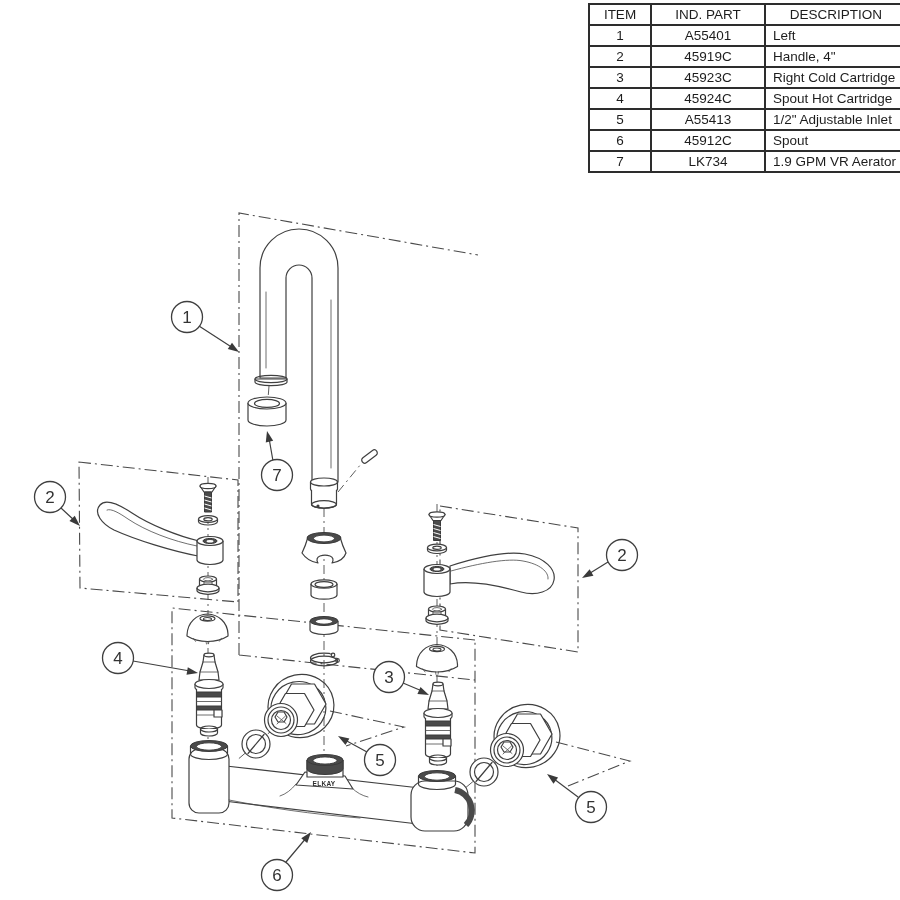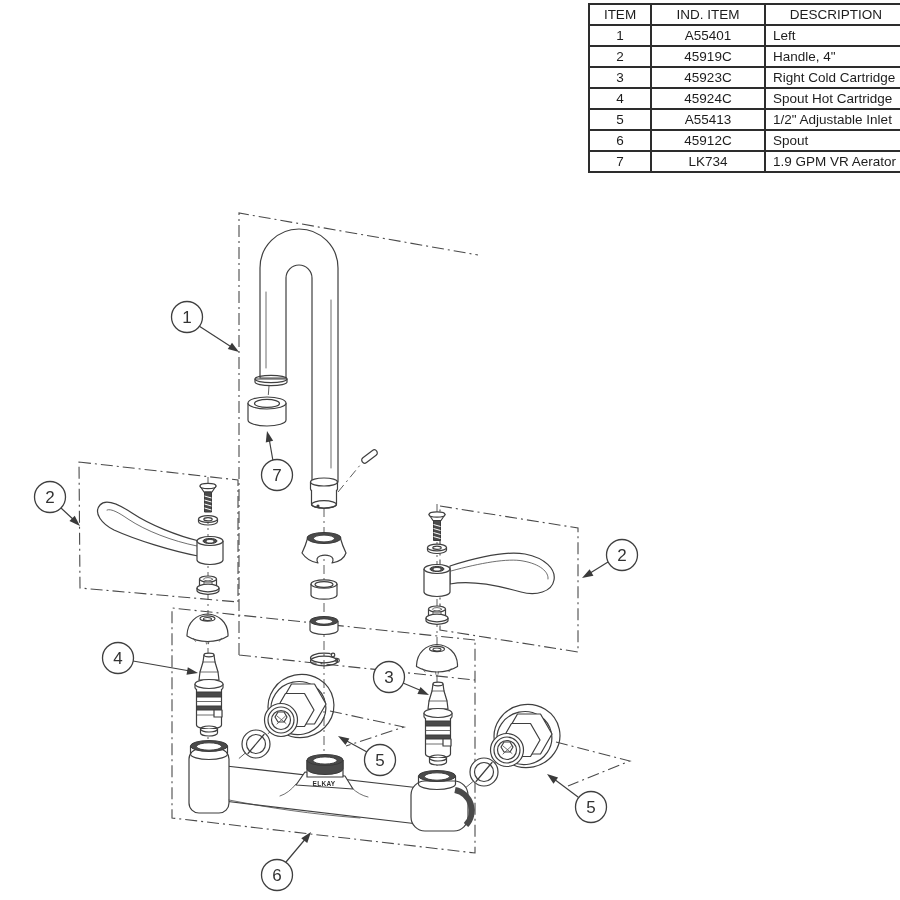--- a/index.html
+++ b/index.html
@@ -30,21 +30,21 @@
 <div class="table-wrap">
   <table>
     <colgroup>
         <col style="width:62px">
         <col style="width:114px">
         <col>
       </colgroup>
     <thead>
       <tr>
         <th>ITEM</th>
-        <th>IND. ITEM</th>
+        <th>IND. PART</th>
         <th>DESCRIPTION</th>
       </tr>
     </thead>
     <tbody>
       <tr>
         <td>1</td>
         <td>A55401</td>
         <td class="desc">Left</td>
       </tr>
       <tr>

